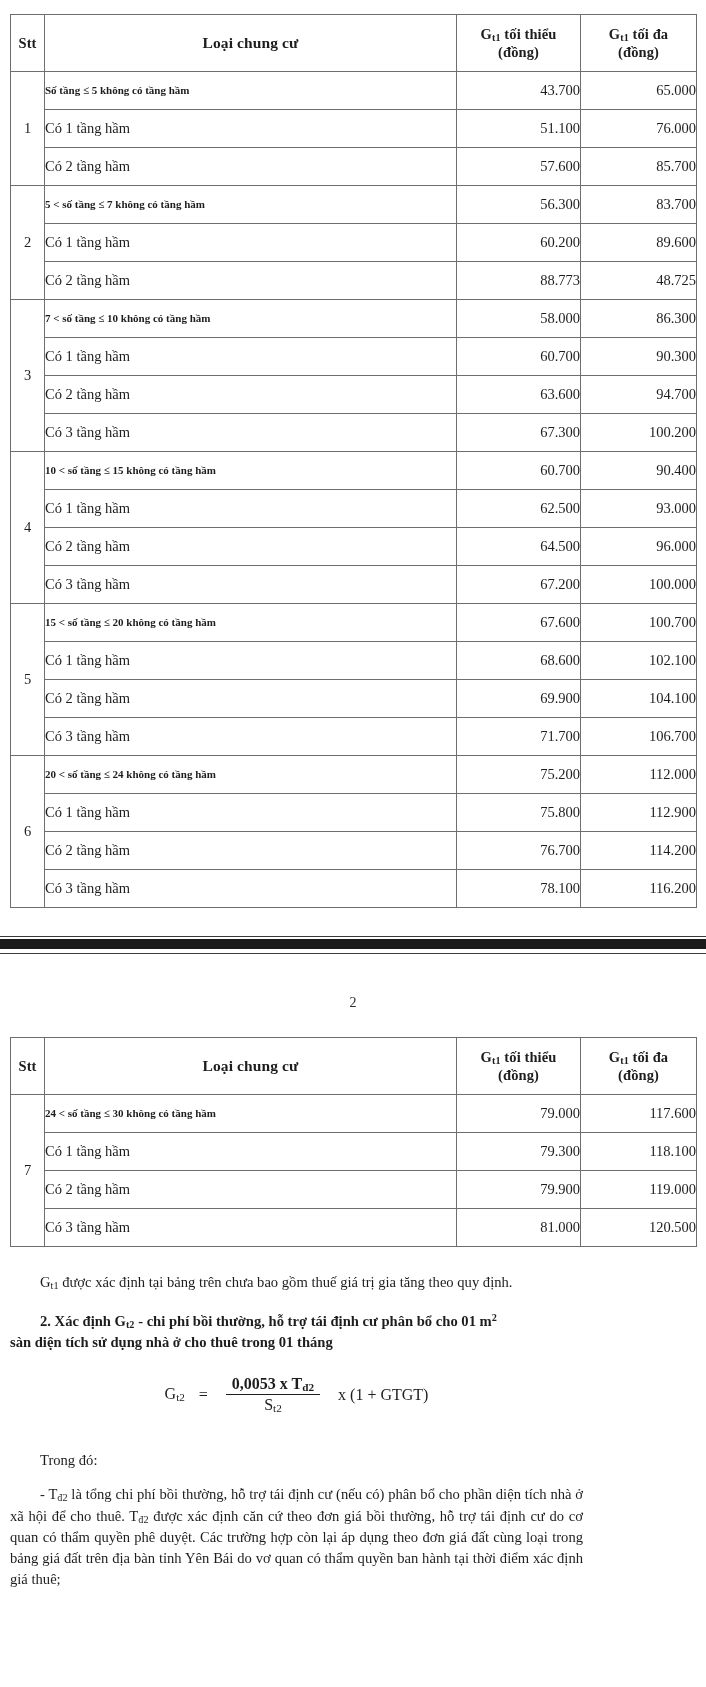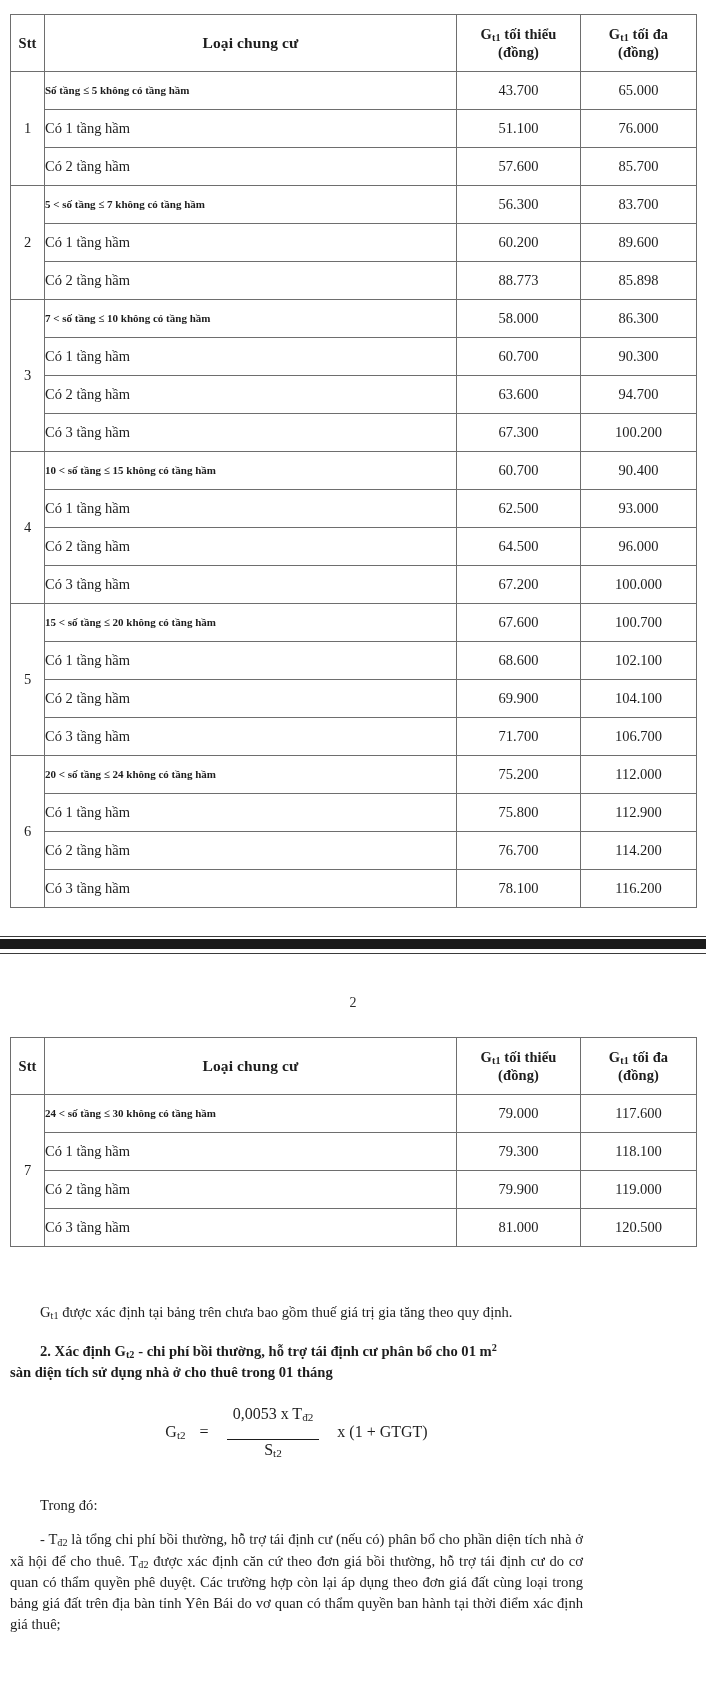--- a/index.html
+++ b/index.html
@@ -59,21 +59,21 @@
     font-size: 15px;
     font-weight: normal;
   }
   td.type-cell {
     text-align: left;
     padding: 0 6px 0 9px;
     height: 37px;
   }
   td.type-cell.bold { font-weight: bold; font-size: 11px; }
   td.num-cell {
-    text-align: center;
+    text-align: right;
     padding: 0 9px 0 4px;
     height: 37px;
     font-size: 15px;
   }
   sub.gsub { font-size: 70%; vertical-align: -0.22em; }
 
   
   .page-break-band {
     position: absolute;
     left: 0;
@@ -125,23 +125,24 @@
     gap: 14px;
   }
   .frac {
     display: inline-flex;
     flex-direction: column;
     align-items: center;
     margin: 0 4px;
     vertical-align: middle;
   }
   .frac .numer {
-    padding: 0 6px 15px 6px;
+    padding: 0 6px 0 6px;
     border-bottom: 1.4px solid #1d1d1d;
     white-space: nowrap;
+    font-weight: bold;
   }
   .frac .denom {
     padding: 1px 6px 0 6px;
     white-space: nowrap;
   }
   sup.m2 { font-size: 70%; vertical-align: 0.45em; }
 </style>
 </head>
 <body>
 
@@ -191,21 +192,21 @@
           <td class="num-cell">83.700</td>
         </tr>
         <tr>
           <td class="type-cell">Có 1 tầng hầm</td>
           <td class="num-cell">60.200</td>
           <td class="num-cell">89.600</td>
         </tr>
         <tr>
           <td class="type-cell">Có 2 tầng hầm</td>
           <td class="num-cell">88.773</td>
-          <td class="num-cell">85.898</td>
+          <td class="num-cell">48.725</td>
         </tr>
         <tr>
           <td class="stt-cell" rowspan="4">3</td>
           <td class="type-cell bold">7 &lt; số tầng ≤ 10 không có tầng hầm</td>
           <td class="num-cell">58.000</td>
           <td class="num-cell">86.300</td>
         </tr>
         <tr>
           <td class="type-cell">Có 1 tầng hầm</td>
           <td class="num-cell">60.700</td>
@@ -335,21 +336,21 @@
         </tr>
         <tr>
           <td class="type-cell">Có 3 tầng hầm</td>
           <td class="num-cell">81.000</td>
           <td class="num-cell">120.500</td>
         </tr>
       </tbody>
   </table>
 </div>
 
-<div class="page" style="top:1302px;">
+<div class="page" style="top:1272px;">
 
   <p class="para indent"><span>G</span><sub class="gsub">t1</sub><span> được xác định tại bảng trên chưa bao gồm thuế giá trị gia tăng theo quy định.</span></p>
 
   <p class="para indent bold" style="margin-top:17px;"><span>2. Xác định G</span><sub class="gsub">t2</sub><span> - chi phí bồi thường, hỗ trợ tái định cư phân bổ cho 01 m</span><sup class="m2">2</sup></p>
   <p class="para bold nojust">sàn diện tích sử dụng nhà ở cho thuê trong 01 tháng</p>
 
   <div class="formula-wrap" style="margin-top:22px;">
     <span class="formula">
       <span><span>G</span><sub class="gsub">t2</sub></span>
       <span>=</span>

